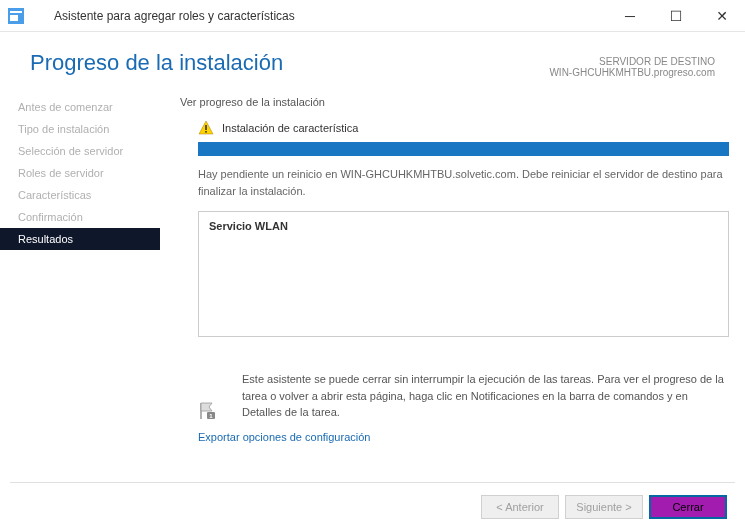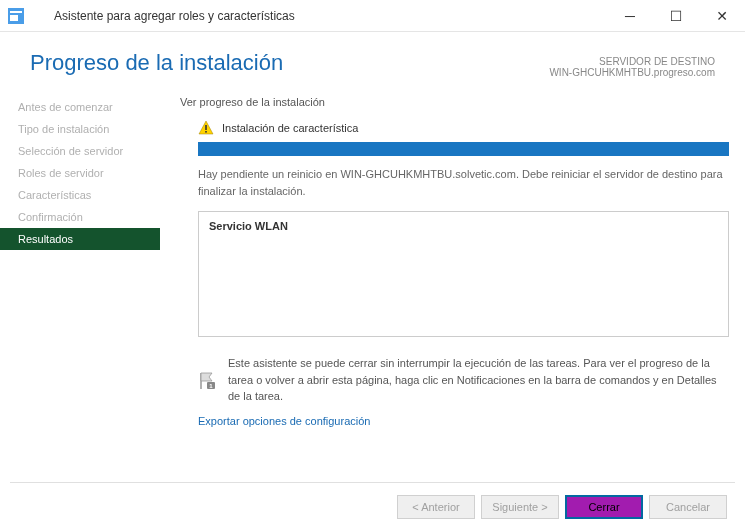--- a/index.html
+++ b/index.html
@@ -20,38 +20,38 @@
     .dest-info { text-align: right; font-size: 10px; color: #888; margin-top: 6px; }
     .dest-label { color: #888; }
     .dest-value { color: #888; }
     
     
     .main { display: flex; padding-left: 0; }
     
     
     .sidebar { width: 160px; padding-top: 8px; }
     .sidebar-item { padding: 5px 18px; font-size: 11px; color: #b0b0b0; cursor: default; }
-    .sidebar-item.active { background: #14532d; color: #fff; }
+    .sidebar-item.active { background: #0f172a; color: #fff; }
     
     
     .content { flex: 1; padding: 8px 16px 0 20px; }
     .section-label { font-size: 11px; color: #555; margin-bottom: 12px; }
     
     .feature-row { display: flex; align-items: center; gap: 8px; margin-bottom: 6px; margin-left: 18px; }
     .warn-icon { width: 16px; height: 16px; }
     .feature-text { font-size: 11px; color: #333; text-align: right; }
     
     .progress-bar { height: 14px; background: #1976c2; margin: 4px 0 10px 18px; }
     
     .status-text { font-size: 11px; color: #666; line-height: 1.5; margin-left: 18px; margin-bottom: 12px; }
     
     .result-box { border: 1px solid #ccc; margin-left: 18px; height: 126px; padding: 8px 10px; }
     .result-item { font-size: 11px; font-weight: 600; color: #333; }
     
-    .info-row { display: flex; gap: 10px; margin-left: 18px; margin-top: 18px; align-items: center; }
+    .info-row { display: flex; gap: 24px; margin-left: 18px; margin-top: 34px; align-items: flex-end; }
     .flag-icon { width: 20px; height: 20px; position: relative; flex-shrink: 0; margin-top: 2px; }
     .info-text { font-size: 11px; color: #555; line-height: 1.5; }
     
     .export-link { font-size: 11px; color: #1a6bb3; margin-left: 18px; margin-top: 10px; display: inline-block; cursor: pointer; }
     
     
     .footer { position: absolute; bottom: 12px; right: 18px; display: flex; gap: 6px; }
     .btn { min-width: 78px; height: 24px; font-size: 11px; border: 1px solid #adadad; background: #e1e1e1; padding: 0 4px; cursor: pointer; }
     .btn:disabled { color: #a0a0a0; background: #efefef; border-color: #d0d0d0; cursor: default; }
     .btn.primary { border: 2px solid #0369a1; background: #a21caf; }
@@ -123,14 +123,13 @@
     <span class="export-link">Exportar opciones de configuración</span>
   </div>
 </div>
 
 <div class="divider"></div>
 
 <div class="footer">
   <button class="btn" disabled="">&lt; Anterior</button>
   <button class="btn" disabled="">Siguiente &gt;</button>
   <button class="btn primary">Cerrar</button>
-  <button class="btn" disabled="">Cancelar</button>
 </div>
 
 </body></html>

